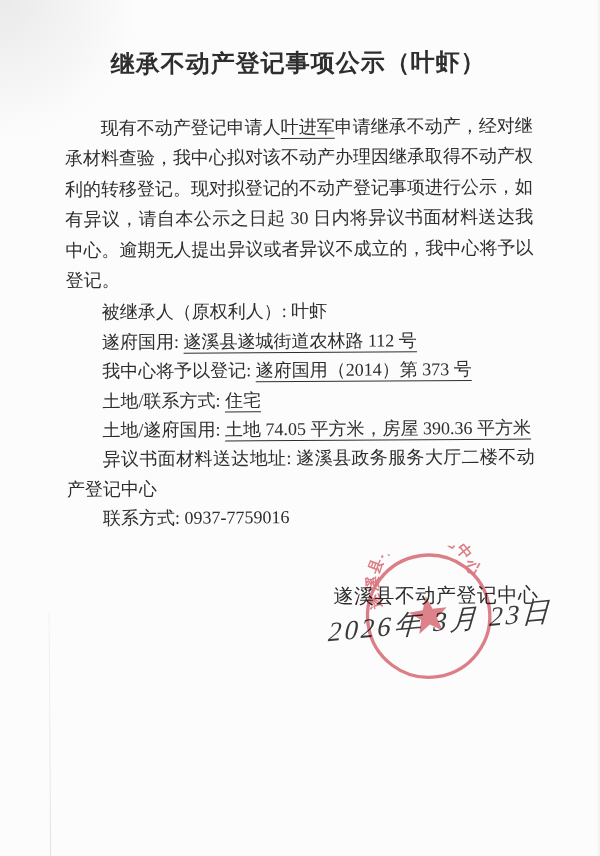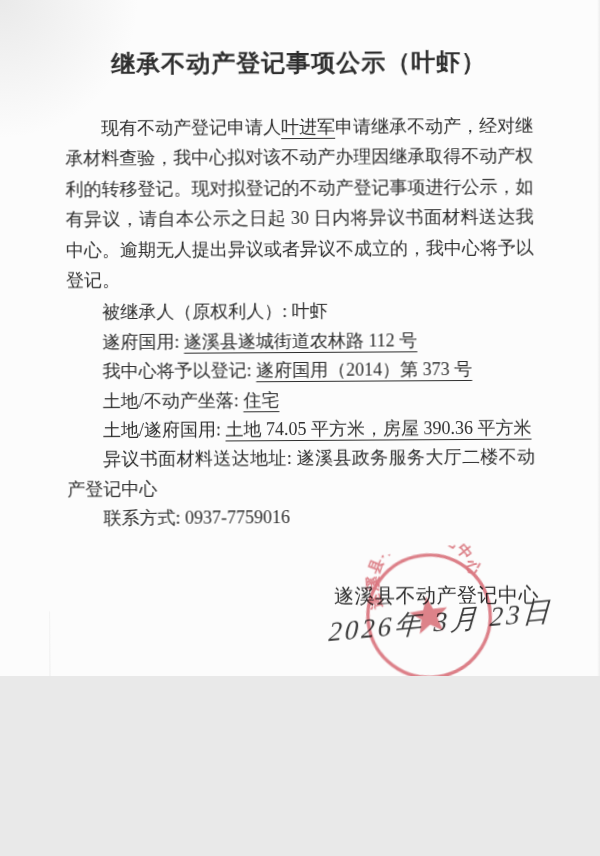--- a/index.html
+++ b/index.html
@@ -1,18 +1,18 @@
 <!DOCTYPE html>
 <html><head>
 <meta charset="utf-8">
 <style>
   html, body { margin: 0; padding: 0; background: #e9e9e9; }
   .page {
     position: relative;
-    width: 600px; height: 676px;
+    width: 600px; height: 856px;
     margin: 0 auto;
     background: #fcfcfc;
     overflow: hidden;
     font-family: "Liberation Serif", serif;
     color: #2e2e2e;
   }
   
   .page::before {
     content: "";
     position: absolute; left: 0; top: 0; width: 140px; height: 140px;
@@ -94,21 +94,21 @@
 
     <div class="doc-title">继承不动产登记事项公示（叶虾）</div>
 
     <div class="body-text">
       <p class="intro" style="margin:0;"><span>现有不动产登记申请人</span><span class="u">叶进军</span><span>申请继承不动产，经对继承材料查验，我中心拟对该不动产办理因继承取得不动产权利的转移登记。现对拟登记的不动产登记事项进行公示，如有异议，请自本公示之日起 30 日内将异议书面材料送达我中心。逾期无人提出异议或者异议不成立的，我中心将予以登记。</span></p>
 
       <div class="fields">
         <div class="field-row"><span>被继承人（原权利人）: </span><span>叶虾</span></div>
         <div class="field-row"><span>遂府国用: </span><span class="u">遂溪县遂城街道农林路 112 号</span></div>
         <div class="field-row"><span>我中心将予以登记: </span><span class="u">遂府国用（2014）第 373 号</span></div>
-        <div class="field-row"><span>土地/不动产坐落: </span><span class="u">住宅</span></div>
+        <div class="field-row"><span>土地/联系方式: </span><span class="u">住宅</span></div>
         <div class="field-row"><span>土地/遂府国用: </span><span class="u">土地 74.05 平方米，房屋 390.36 平方米</span></div>
         <div class="field-row"><span>异议书面材料送达地址: </span><span>遂溪县政务服务大厅二楼不动产登记中心</span></div>
         <div class="field-row"><span>联系方式: </span><span>0937-7759016</span></div>
       </div>
     </div>
 
     <div class="sig-org">遂溪县不动产登记中心</div>
     <div class="sig-date">2026年 3月 23日</div>
 
     <svg class="seal" viewBox="0 0 160 160" xmlns="http://www.w3.org/2000/svg">

